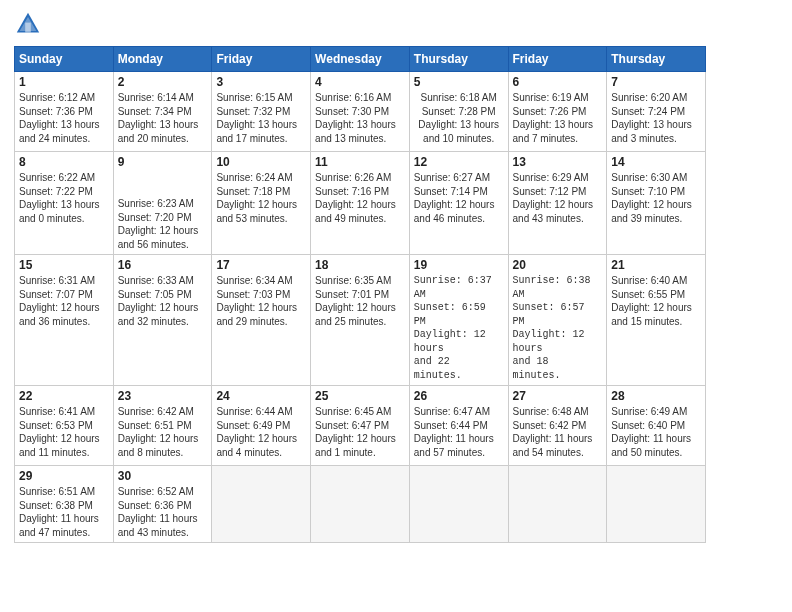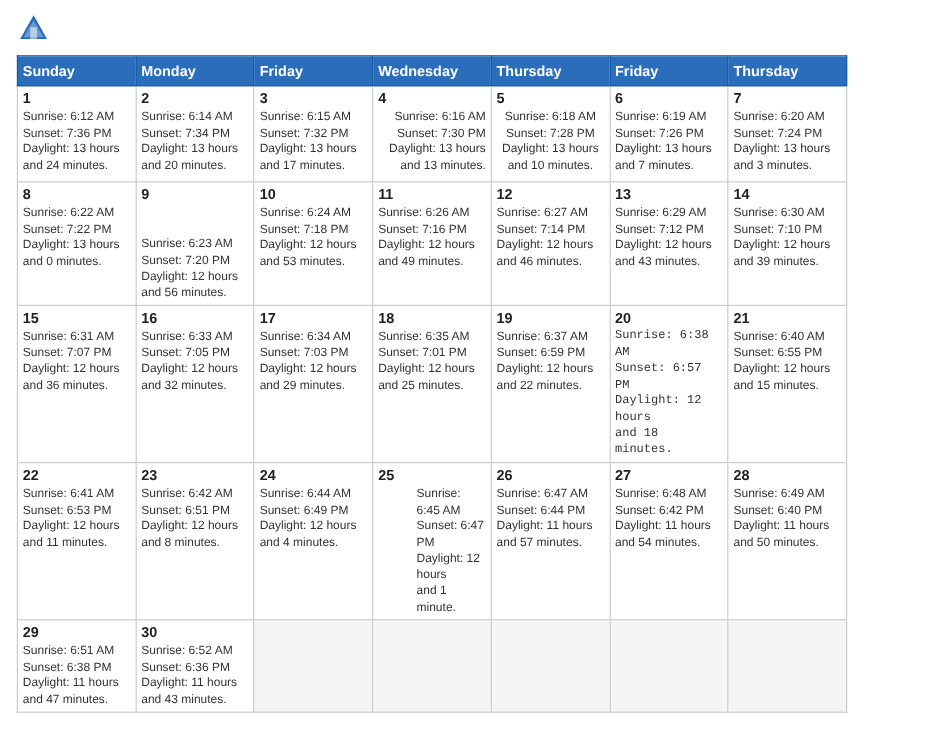--- a/index.html
+++ b/index.html
@@ -145,21 +145,21 @@
           </td>
           <td>
             <span class="day-num">3</span>
             <div class="day-info" style="white-space: pre-line;">Sunrise: 6:15 AM
 Sunset: 7:32 PM
 Daylight: 13 hours
 and 17 minutes.</div>
           </td>
           <td>
             <span class="day-num">4</span>
-            <div class="day-info" style="white-space: pre-line; text-align: right;">Sunrise: 6:16 AM
+            <div class="day-info" style="white-space: pre-line;">Sunrise: 6:16 AM
 Sunset: 7:30 PM
 Daylight: 13 hours
 and 13 minutes.</div>
           </td>
           <td>
             <span class="day-num">5</span>
             <div class="day-info" style="white-space: pre-line; text-align: center;">Sunrise: 6:18 AM
 Sunset: 7:28 PM
 Daylight: 13 hours
 and 10 minutes.</div>
@@ -254,21 +254,21 @@
           </td>
           <td>
             <span class="day-num">18</span>
             <div class="day-info" style="white-space: pre-line;">Sunrise: 6:35 AM
 Sunset: 7:01 PM
 Daylight: 12 hours
 and 25 minutes.</div>
           </td>
           <td>
             <span class="day-num">19</span>
-            <div class="day-info" style="white-space: pre-line;">Sunrise: 6:37 AM
+            <div class="day-info" style="white-space: pre-line; font-family: Liberation Mono, monospace;">Sunrise: 6:37 AM
 Sunset: 6:59 PM
 Daylight: 12 hours
 and 22 minutes.</div>
           </td>
           <td>
             <span class="day-num">20</span>
             <div class="day-info" style="white-space: pre-line; font-family: Liberation Mono, monospace;">Sunrise: 6:38 AM
 Sunset: 6:57 PM
 Daylight: 12 hours
 and 18 minutes.</div>
@@ -298,21 +298,21 @@
           </td>
           <td>
             <span class="day-num">24</span>
             <div class="day-info" style="white-space: pre-line;">Sunrise: 6:44 AM
 Sunset: 6:49 PM
 Daylight: 12 hours
 and 4 minutes.</div>
           </td>
           <td>
             <span class="day-num">25</span>
-            <div class="day-info" style="white-space: pre-line; margin-left: 32px;">Sunrise: 6:45 AM
+            <div class="day-info" style="white-space: pre-line;">Sunrise: 6:45 AM
 Sunset: 6:47 PM
 Daylight: 12 hours
 and 1 minute.</div>
           </td>
           <td>
             <span class="day-num">26</span>
             <div class="day-info" style="white-space: pre-line;">Sunrise: 6:47 AM
 Sunset: 6:44 PM
 Daylight: 11 hours
 and 57 minutes.</div>

